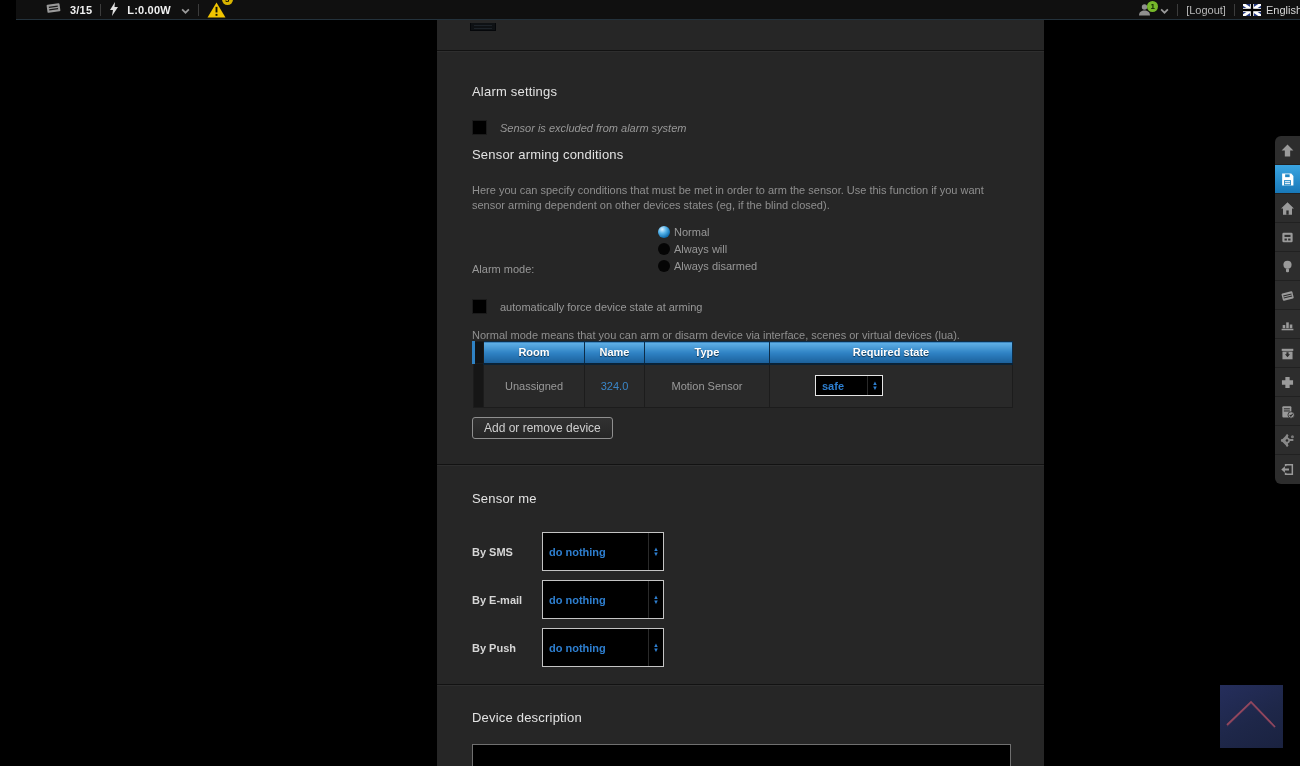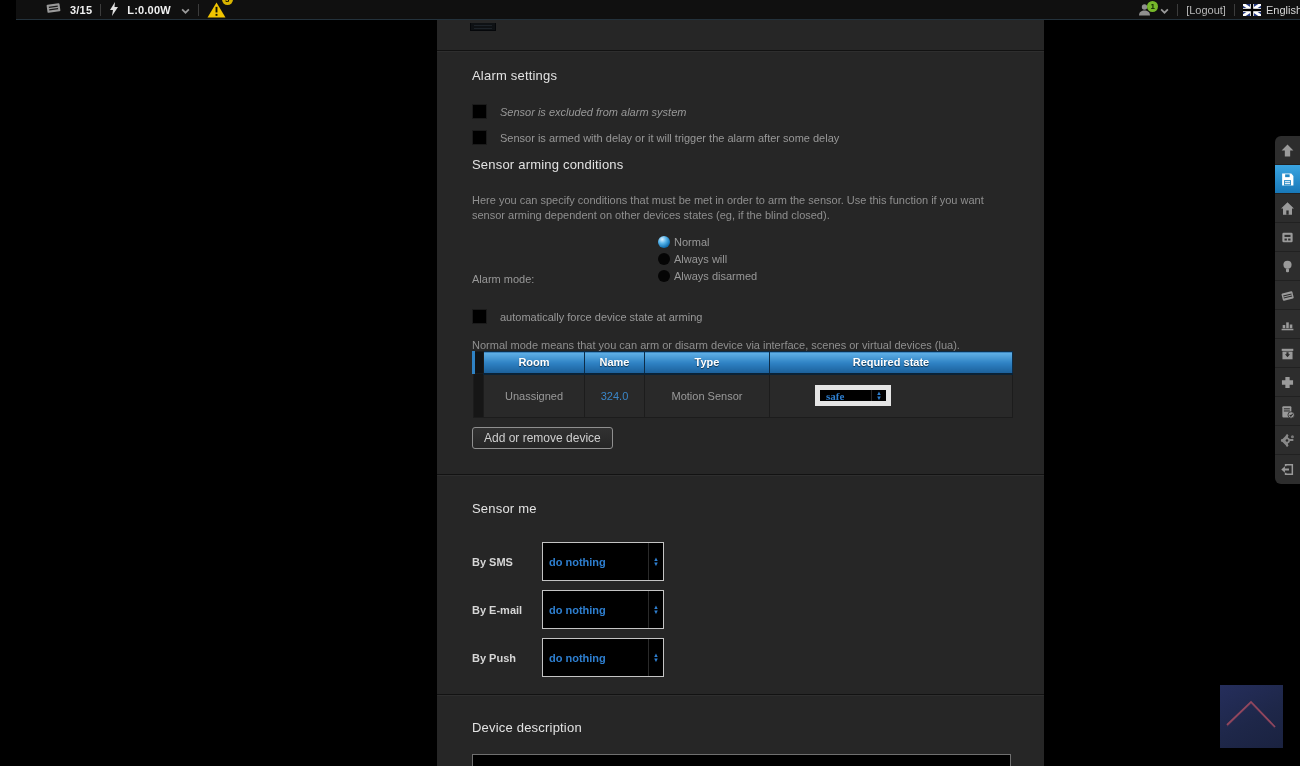--- a/index.html
+++ b/index.html
@@ -67,21 +67,21 @@
   table.dev td.sel-col { background:#161616; }
   a.dev-link { color:#3a86c8; text-decoration:none; }
 
   
   .sel { display:flex; align-items:stretch; background:#000; color:#2e7fd0;
     font-size:11px; font-weight:bold; cursor:pointer; }
   .sel .sel-txt { flex:1; display:flex; align-items:center; padding:0 6px; overflow:hidden; }
   .sel .sel-step { width:15px; display:flex; flex-direction:column; align-items:center;
     justify-content:center; font-size:6px; line-height:5px; color:#2e7fd0;
     border-left:1px solid #2a2a2a; }
-  .sel-safe { width:76px; height:21px; border:5px solid #e5e5e5; margin-left:45px;font-family:Liberation Serif, serif; }
+  .sel-safe { width:68px; height:21px; border:1px solid #e5e5e5; margin-left:45px; }
   .sel-notify { width:122px; height:39px; border:1px solid #c4c4c4; }
 
   .add-btn { margin-top:9px; display:inline-block; font-size:12px; color:#cfcfcf;
     background:linear-gradient(#313131,#262626); border:1px solid #8f8f8f;
     border-radius:3px; padding:3px 11px; cursor:pointer;
     font-family:"Liberation Sans", sans-serif; }
 
   .notify-row { display:flex; align-items:center; margin-bottom:9px; }
   .notify-label { width:70px; font-weight:bold; color:#d6d6d6; }
 
@@ -172,30 +172,26 @@
   </div>
 </div>
 
 <div class="content">
 
   <div class="sec-top">
     <div class="partial-widget"></div>
   </div>
   <div class="divider"></div>
 
-  <div class="sec" style="padding-top:16px;">
+  <div class="sec" style="padding-top:32px;">
     <h2 class="sec-title">Alarm settings</h2>
 
     <div class="cb-row" style="margin-top:21px;font-style:italic;">
       <span class="checkbox"></span>
       <span class="cb-label">Sensor is excluded from alarm system</span>
-    </div>
-    <div class="cb-row">
-      <span class="checkbox"></span>
-      <span class="cb-label">Sensor is armed with delay or it will trigger the alarm after some delay</span>
     </div>
 
     <h2 class="sec-title" style="margin-top:12px;">Sensor arming conditions</h2>
 
     <p class="desc" style="margin-top:21px;">Here you can specify conditions that must be met in order to arm the sensor. Use this function if you want sensor arming dependent on other devices states (eg, if the blind closed).</p>
 
     <div class="mode-row">
       <div class="mode-label">Alarm mode:</div>
       <div class="radio-group">
         <div class="radio-row">

